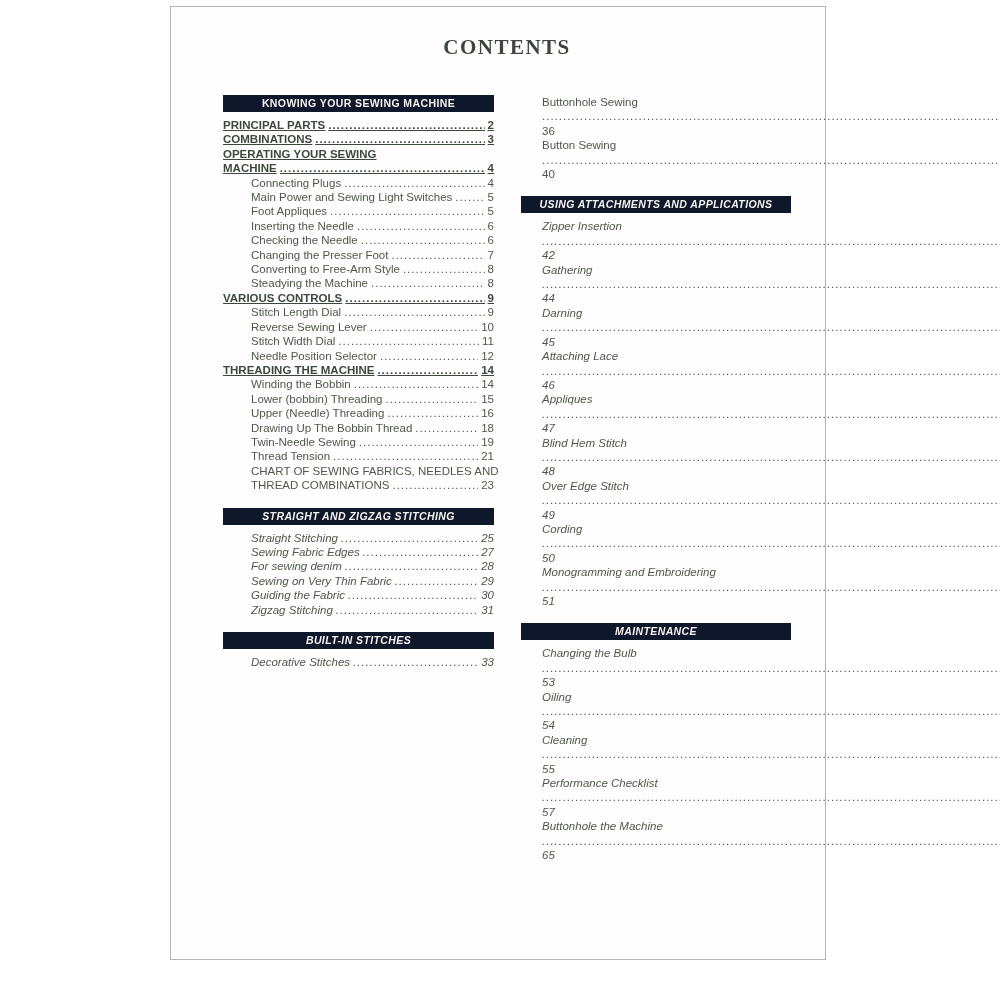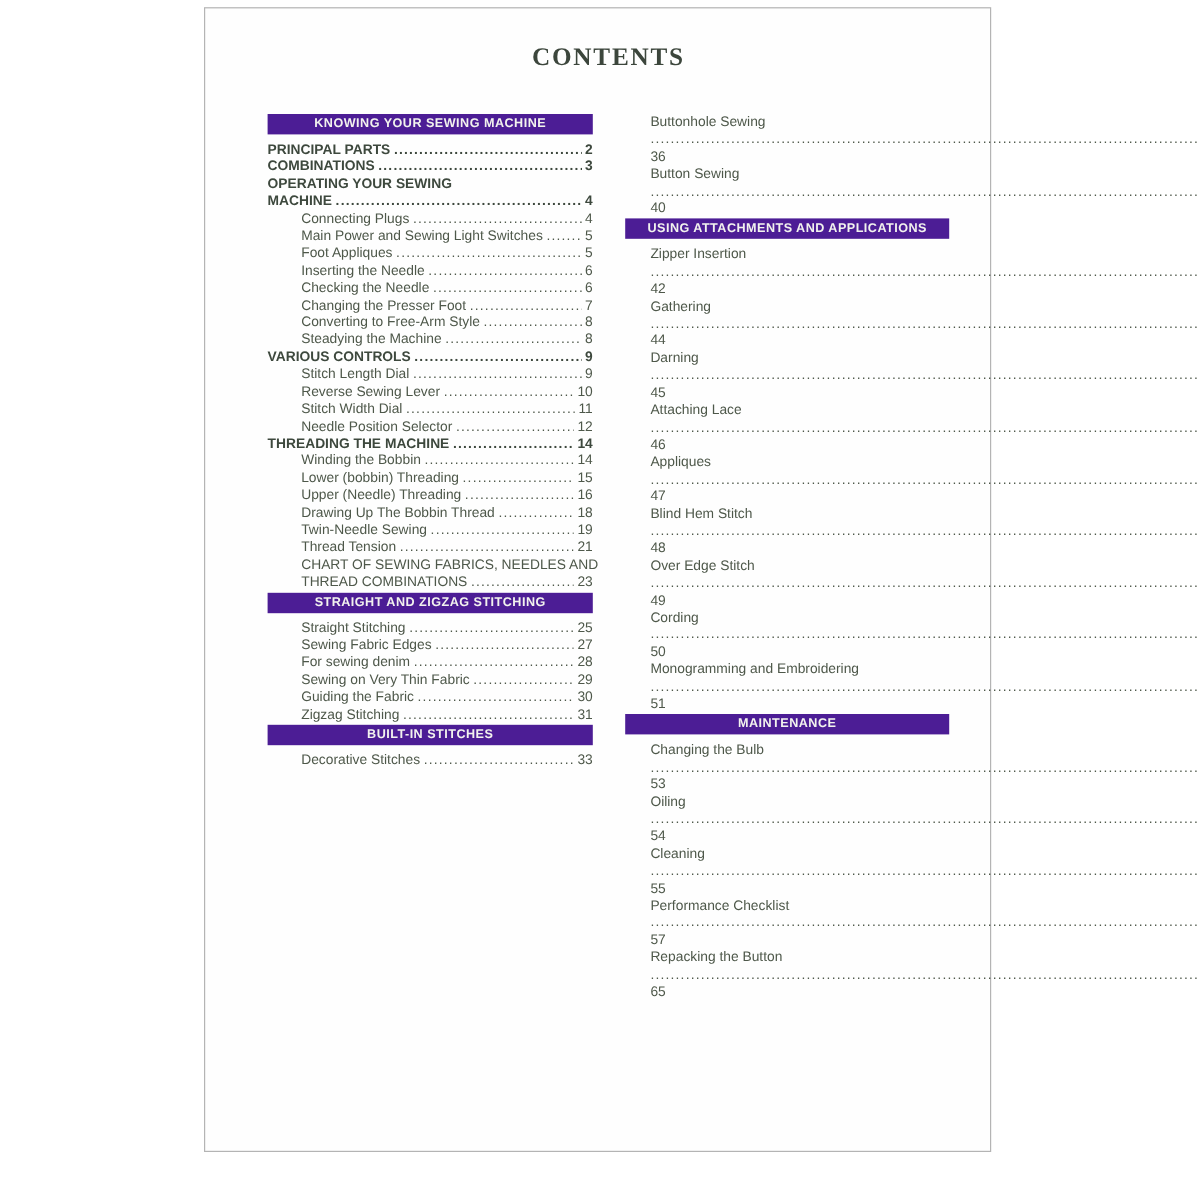--- a/index.html
+++ b/index.html
@@ -32,44 +32,45 @@
     color: #3c463c;
     font-family: "Liberation Serif", serif;
   }
   .toc-col {
     position: absolute;
     top: 88px;
   }
   .toc-col.left  { left: 52px;  width: 271px; }
   .toc-col.right { left: 350px; width: 270px; }
 
-  .toc-section + .toc-section { margin-top: 1px; }
+  .toc-section + .toc-section { margin-top: 15px; font-style: italic; }
 
   .banner {
-    background: #4c1d95;
+    background: #0f172a;
     color: #f2f2ee;
     font-weight: bold;
     font-size: 10.5px;
     line-height: 11px;
     letter-spacing: 0.4px;
     text-align: center;
     padding: 3px 2px;
     margin-bottom: 6px;
   }
   .entries { }
   .row {
     display: flex;
     align-items: baseline;
     font-size: 11.5px;
     line-height: 14.4px;
     color: #4e584a;
   }
   .row.top {
     font-weight: bold;
     color: #3d483d;
+    text-decoration: underline;
   }
   .toc-col.left  .row.sub { padding-left: 28px; }
   .toc-col.right .row.sub { padding-left: 18px; flex-direction: column; }
   .lbl { white-space: nowrap; }
   .dots {
     flex: 1 1 auto;
     overflow: hidden;
     white-space: nowrap;
     margin: 0 3px;
     letter-spacing: 1px;
@@ -391,21 +392,21 @@
     <span class="num">55</span>
   </div>
 
   <div class="row sub">
     <span class="lbl">Performance Checklist</span>
     <span class="dots">........................................................................................................................</span>
     <span class="num">57</span>
   </div>
 
   <div class="row sub">
-    <span class="lbl">Repacking the Button</span>
+    <span class="lbl">Buttonhole the Machine</span>
     <span class="dots">........................................................................................................................</span>
     <span class="num">65</span>
   </div>
 </div>
   </div>
 
 </div>
 </div>
 
 </body></html>

